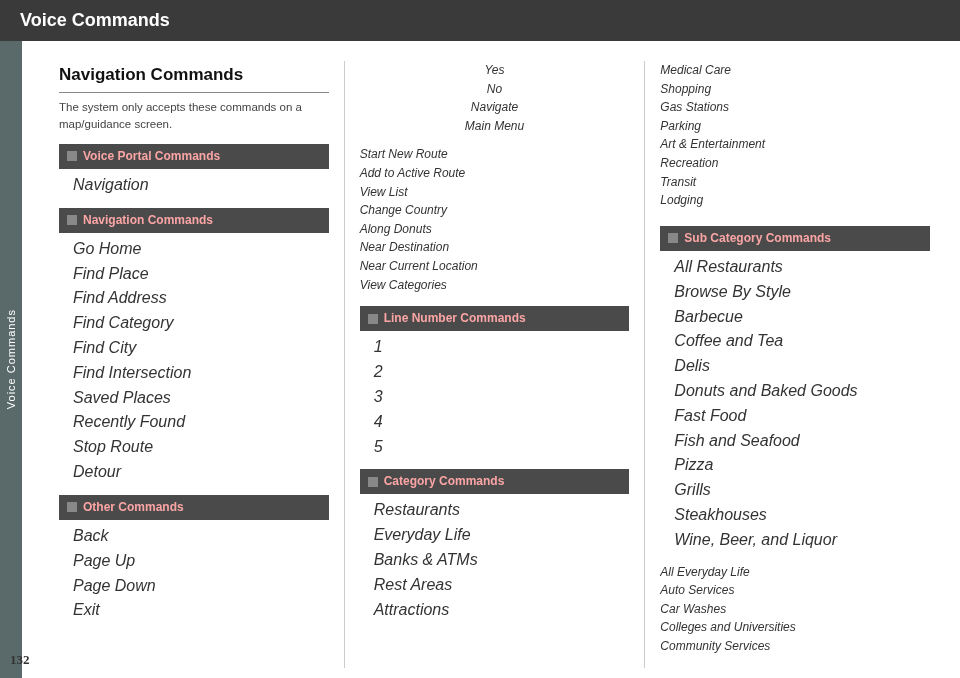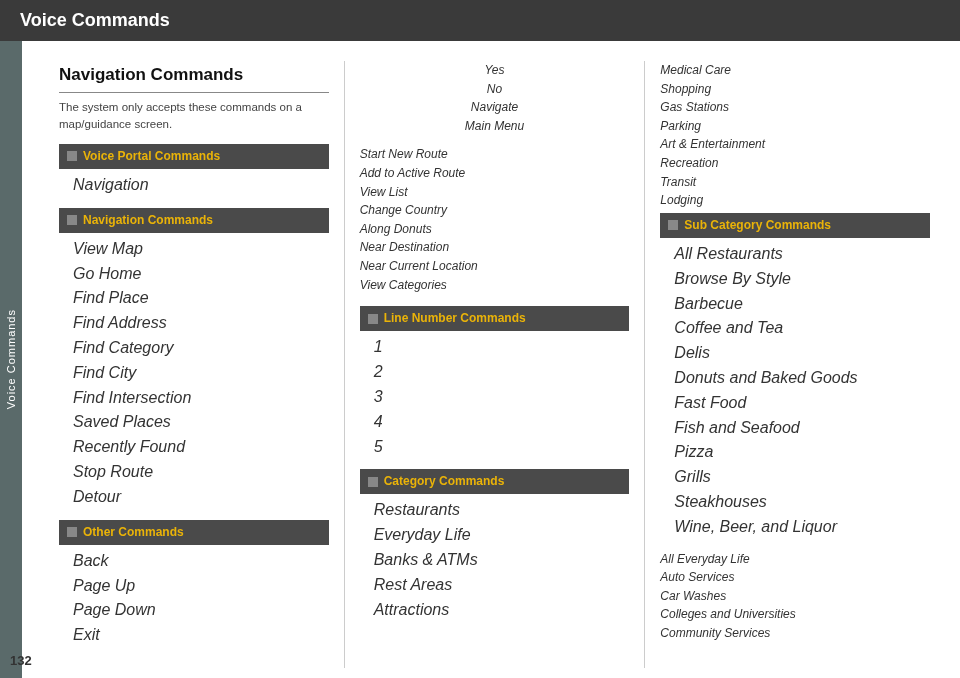--- a/index.html
+++ b/index.html
@@ -66,20 +66,21 @@
     .col:first-child { padding-left: 0; margin-left: 17px; }
 
     
     .page-number {
       position: absolute;
       bottom: 10px;
       left: 10px;
       font-size: 13px;
       font-weight: bold;
       color: #333;
+      font-family: Liberation Serif, serif;
     }
 
     
     .section-main-title {
       font-size: 17px;
       font-weight: bold;
       color: #111;
       border-bottom: 1px solid #888;
       padding-bottom: 4px;
       margin-bottom: 6px;
@@ -88,21 +89,21 @@
     .section-intro {
       font-size: 11.5px;
       color: #444;
       margin-bottom: 10px;
       line-height: 1.5;
     }
 
     
     .section-header {
       background: #4a4a4a;
-      color: #eab308;
+      color: #fca5a5;
       font-size: 12px;
       font-weight: bold;
       padding: 3px 8px;
       margin-bottom: 4px;
       display: flex;
       align-items: center;
       gap: 6px;
     }
 
     .section-header .square-icon {
@@ -164,21 +165,20 @@
       </div>
       <div class="section-items">
         <div class="item item-italic">Navigation</div>
       </div>
 
       <div class="section-header">
         <span class="square-icon"></span>
         <span>Navigation Commands</span>
       </div>
       <div class="section-items">
-        <div class="item item-italic">View Map</div>
         <div class="item item-italic">Go Home</div>
         <div class="item item-italic">Find Place</div>
         <div class="item item-italic">Find Address</div>
         <div class="item item-italic">Find Category</div>
         <div class="item item-italic">Find City</div>
         <div class="item item-italic">Find Intersection</div>
         <div class="item item-italic">Saved Places</div>
         <div class="item item-italic">Recently Found</div>
         <div class="item item-italic">Stop Route</div>
         <div class="item item-italic">Detour</div>
@@ -238,21 +238,21 @@
         <div class="item item-italic">Everyday Life</div>
         <div class="item item-italic">Banks &amp; ATMs</div>
         <div class="item item-italic">Rest Areas</div>
         <div class="item item-italic">Attractions</div>
       </div>
     </div>
 
     <div class="col-divider"></div>
 
     <div class="col">
-      <div style="margin-bottom:3px;">
+      <div style="margin-bottom:16px;">
         <div class="item-italic">Medical Care</div>
         <div class="item-italic">Shopping</div>
         <div class="item-italic">Gas Stations</div>
         <div class="item-italic">Parking</div>
         <div class="item-italic">Art &amp; Entertainment</div>
         <div class="item-italic">Recreation</div>
         <div class="item-italic">Transit</div>
         <div class="item-italic">Lodging</div>
       </div>
 

